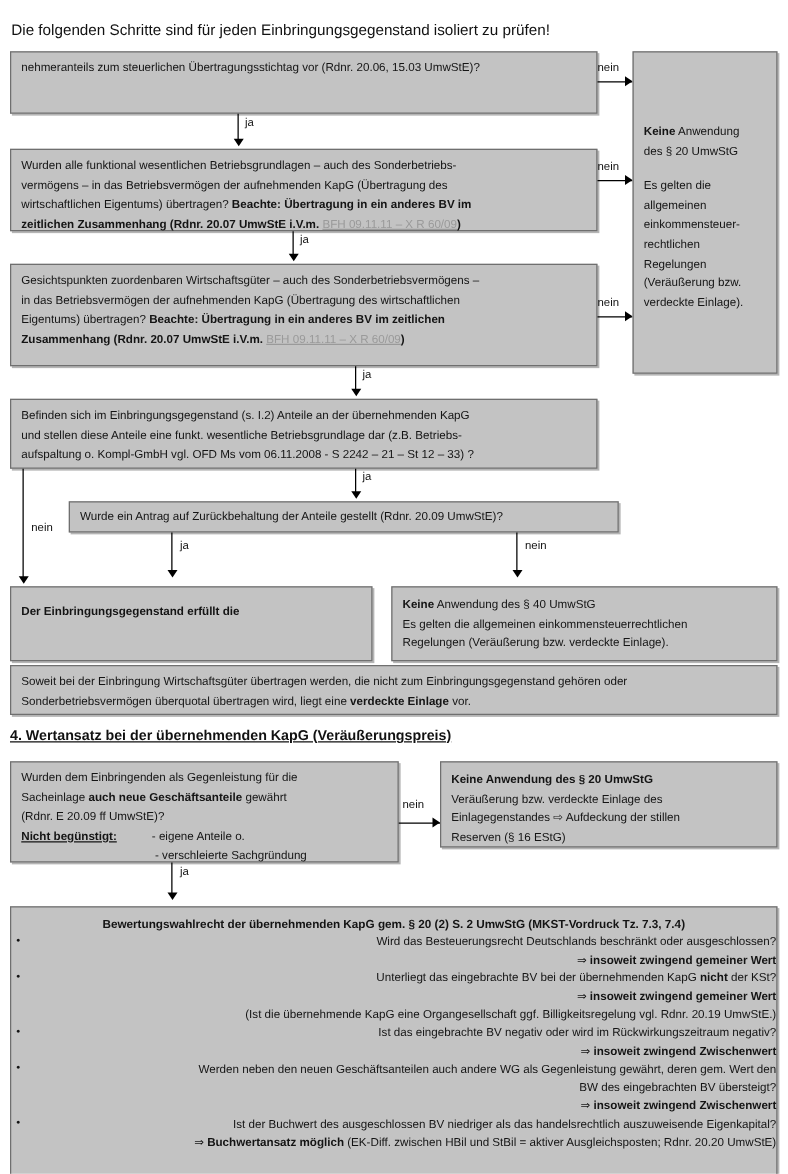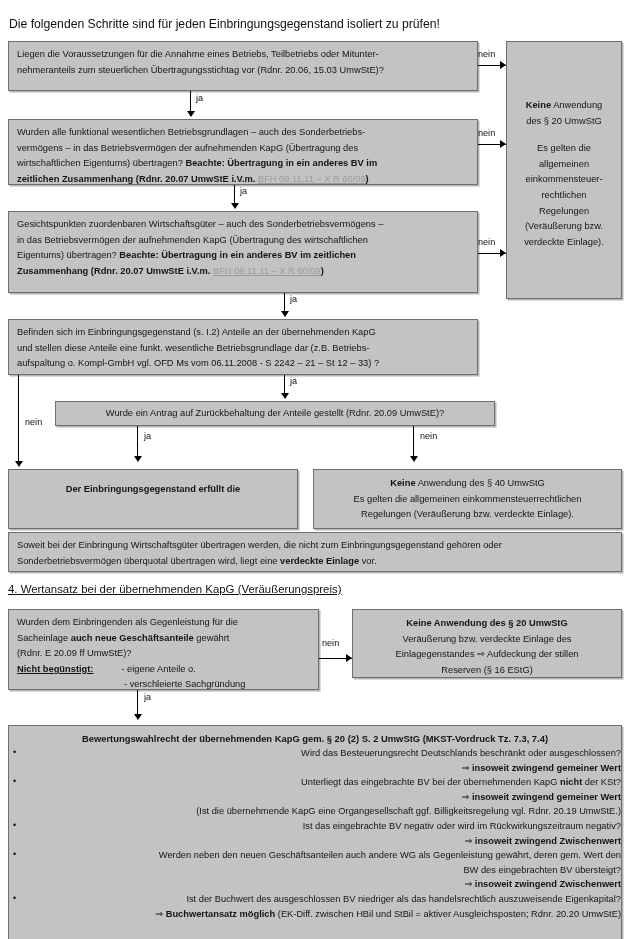--- a/index.html
+++ b/index.html
@@ -18,34 +18,34 @@
     position:absolute;
     box-sizing:border-box;
     background:#c3c3c3;
     border:1px solid #6f6f6f;
     box-shadow:1.5px 1.5px 0 rgba(120,120,120,.55);
     font-size:9.3px;
     line-height:15.6px;
     color:#141414;
     padding:5px 8px 4px 8px;
   }
-  .box.center{text-align:center;}
+  .box.center{}
   .box b{font-weight:bold;}
 
   
   .page-title{
     position:absolute;
     font-size:12.2px;
     color:#111;
     white-space:nowrap;
   }
   .section-head{
     position:absolute;
     font-size:11.4px;
-    font-weight:normal;
+    font-weight:bold;
     text-decoration:underline;
     color:#111;
     white-space:nowrap;
     text-align:center;
   }
 
   
   .vline{position:absolute;width:1.4px;background:#000;}
   .hline{position:absolute;height:1.4px;background:#000;}
   .arrow-down{
@@ -87,21 +87,20 @@
   .arr:before{content:"\21D2\00a0";}
 </style>
 </head>
 <body>
 
 <div class="canvas">
 
   <div class="page-title" style="left:9px;top:4px;">Die folgenden Schritte sind für jeden Einbringungsgegenstand isoliert zu prüfen!</div>
 
   <div class="box" style="left:8px;top:28px;width:470px;height:50px;">
-    <div>Liegen die Voraussetzungen für die Annahme eines Betriebs, Teilbetriebs oder Mitunter-</div>
     <div>nehmeranteils zum steuerlichen Übertragungsstichtag vor (Rdnr. 20.06, 15.03 UmwStE)?</div>
   </div>
 
   <div class="hline" style="left:478px;top:52px;width:28px;"></div>
   <div class="arrow-right" style="left:500px;top:48px;"></div>
   <div class="edge-label" style="left:478px;top:36px;">nein</div>
 
   <div class="vline" style="left:190px;top:78px;height:24px;"></div>
   <div class="arrow-down" style="left:186.5px;top:98px;"></div>
   <div class="edge-label" style="left:196px;top:80px;">ja</div>

